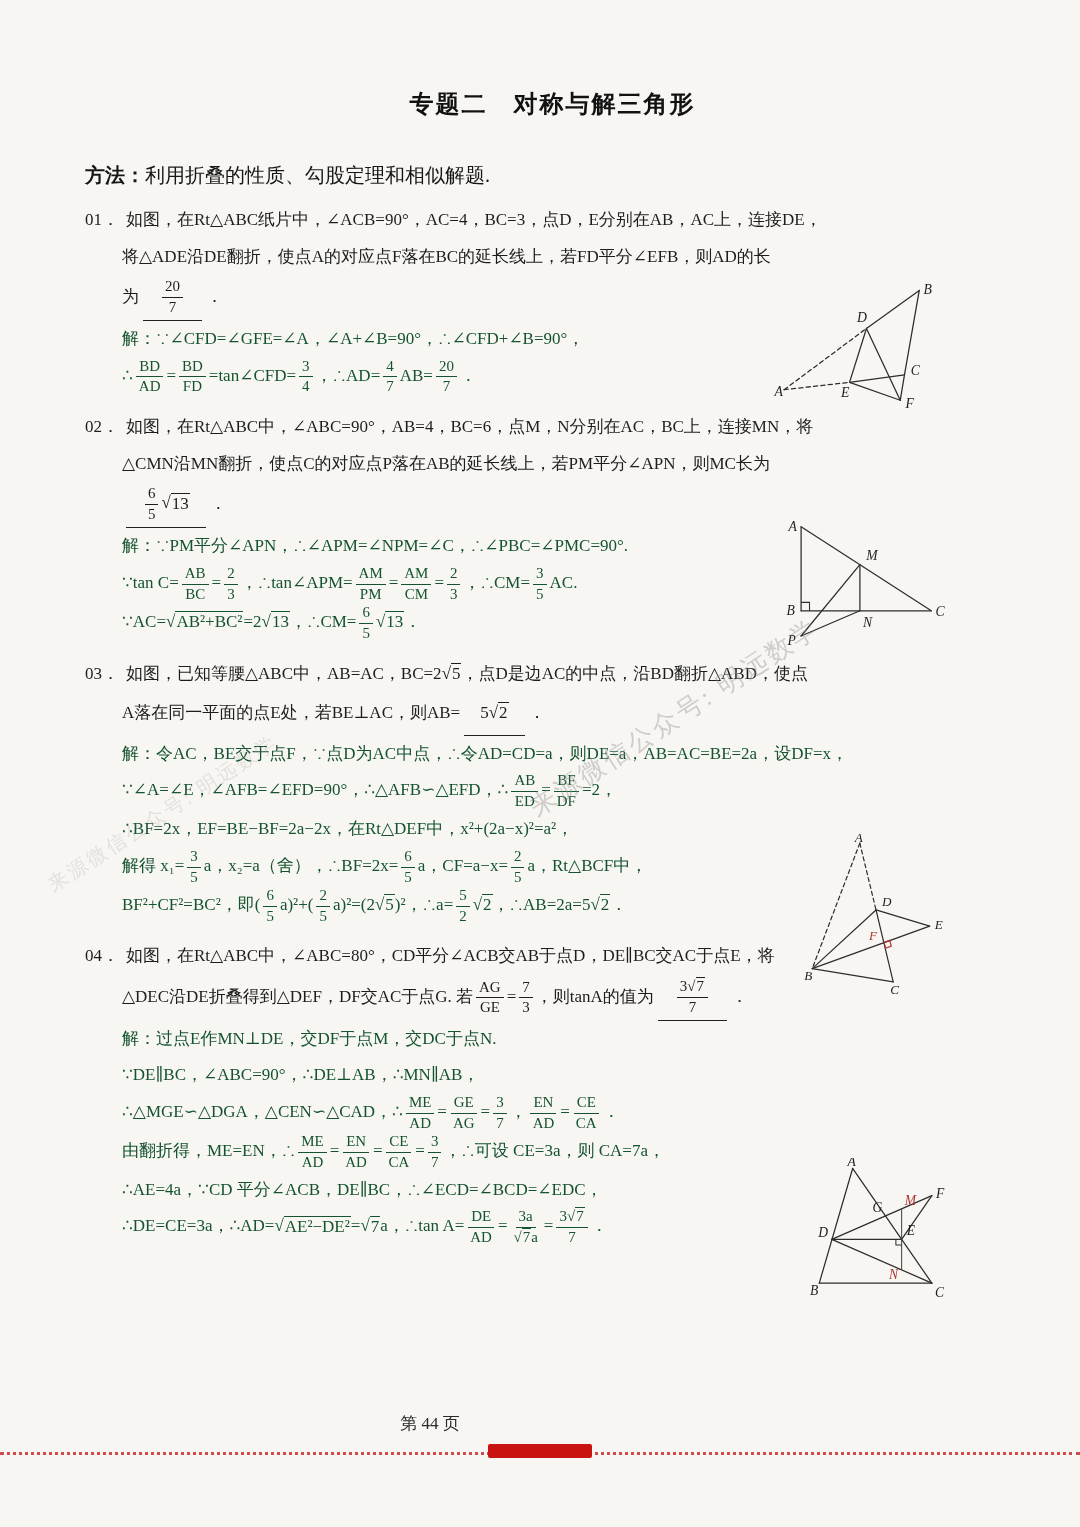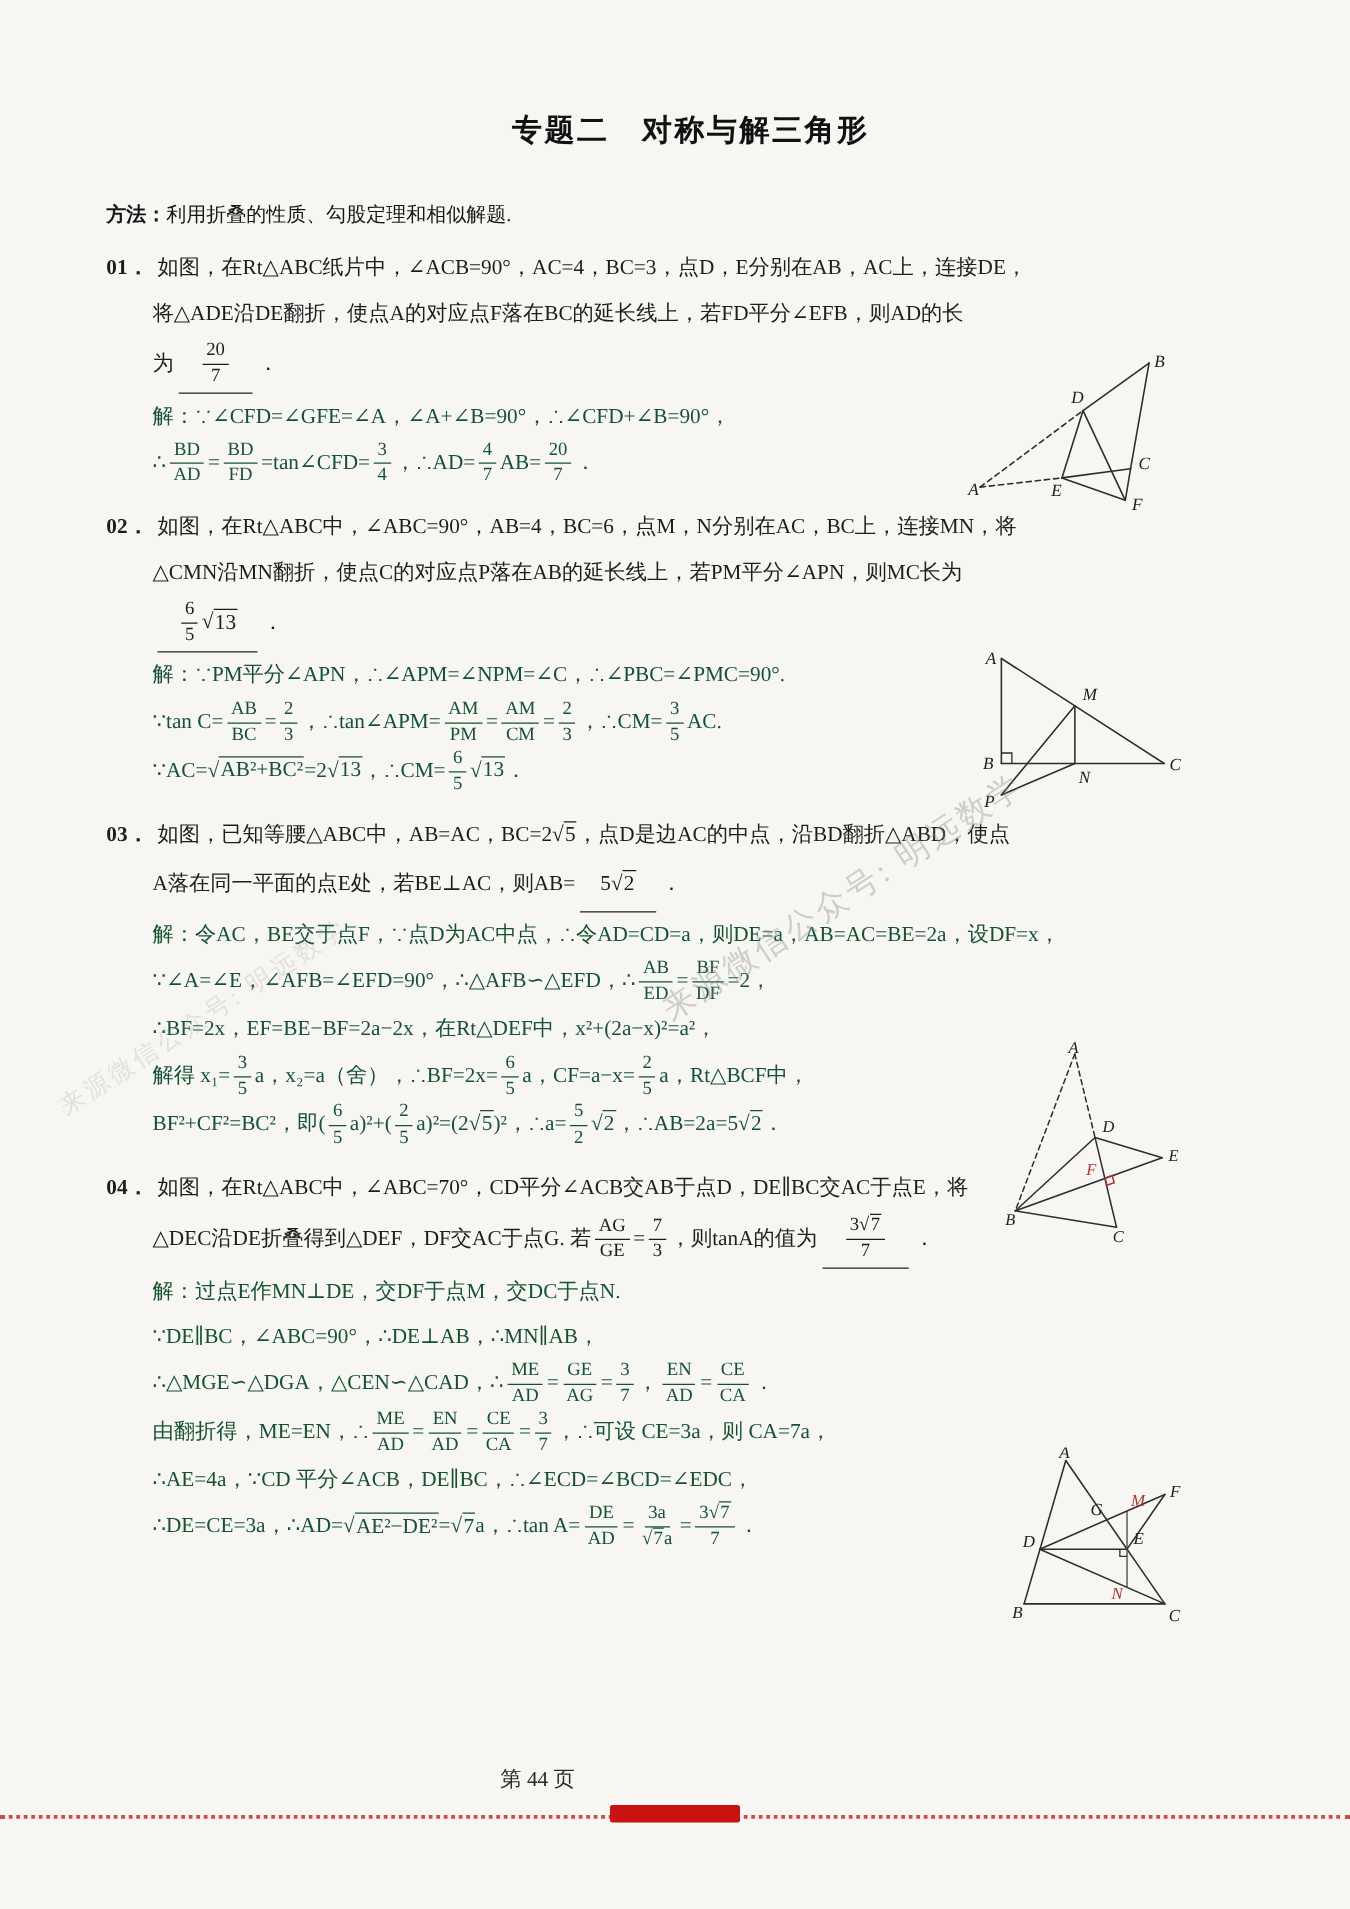--- a/index.html
+++ b/index.html
@@ -9,26 +9,26 @@
     background:#f7f6f3;
     font-family:"Liberation Serif","DejaVu Serif",serif;
     color:#1d1d1d;
     position:relative;
     overflow:hidden;
   }
   .page { position:relative; width:1080px; height:1527px; padding:88px 60px 4px 85px; }
 
   .title { text-align:center; font-size:24px; font-weight:bold; letter-spacing:2px; color:#111; }
 
-  .method { margin-top:42px; font-size:16px; color:#161616; }
+  .method { margin-top:42px; font-size:20px; color:#161616; }
   .method .m-label { font-weight:bold; }
 
   .problem { margin-top:13px; }
   .line { font-size:17px; line-height:2.15; color:#1d1d1d; }
-  .line .num { margin-right:7px;font-weight:bold; }
+  .line .num { margin-right:7px; }
   .line.cont, .line.sol { padding-left:37px; }
   .line.sol { color:#14532d; }
 
   
   .frac {
     display:inline-flex; flex-direction:column; align-items:center;
     vertical-align:middle; line-height:1.2; margin:0 3px; font-size:0.88em;
   }
   .frac .fnum { display:block; padding:0 3px 1px; border-bottom:1.4px solid currentColor; text-align:center; }
   .frac .fden { display:block; padding:1px 3px 0; text-align:center; }
@@ -156,21 +156,21 @@
         </span>a)²+(<span class="frac">
           <span class="fnum">2</span>
           <span class="fden">5</span>
         </span>a)²=(2<span class="rad"><span class="rsign">√</span><span class="rbar">5</span></span>)²，∴a=<span class="frac">
           <span class="fnum">5</span>
           <span class="fden">2</span>
         </span><span class="rad"><span class="rsign">√</span><span class="rbar">2</span></span>，∴AB=2a=5<span class="rad"><span class="rsign">√</span><span class="rbar">2</span></span>．</div>
   </div>
 
   <div class="problem">
-    <div class="line first"><span class="num">04．</span><span>如图，在Rt△ABC中，∠ABC=70°，CD平分∠ACB交AB于点D，DE∥BC交AC于点E，将</span></div>
+    <div class="line first"><span class="num">04．</span><span>如图，在Rt△ABC中，∠ABC=80°，CD平分∠ACB交AB于点D，DE∥BC交AC于点E，将</span></div>
     <div class="line cont">△DEC沿DE折叠得到△DEF，DF交AC于点G. 若<span class="frac">
           <span class="fnum">AG</span>
           <span class="fden">GE</span>
         </span>=<span class="frac">
           <span class="fnum">7</span>
           <span class="fden">3</span>
         </span>，则tanA的值为<span class="ans"><span class="frac">
             <span class="fnum">3<span class="rad"><span class="rsign">√</span><span class="rbar">7</span></span></span>
             <span class="fden">7</span>
           </span></span>．</div>

